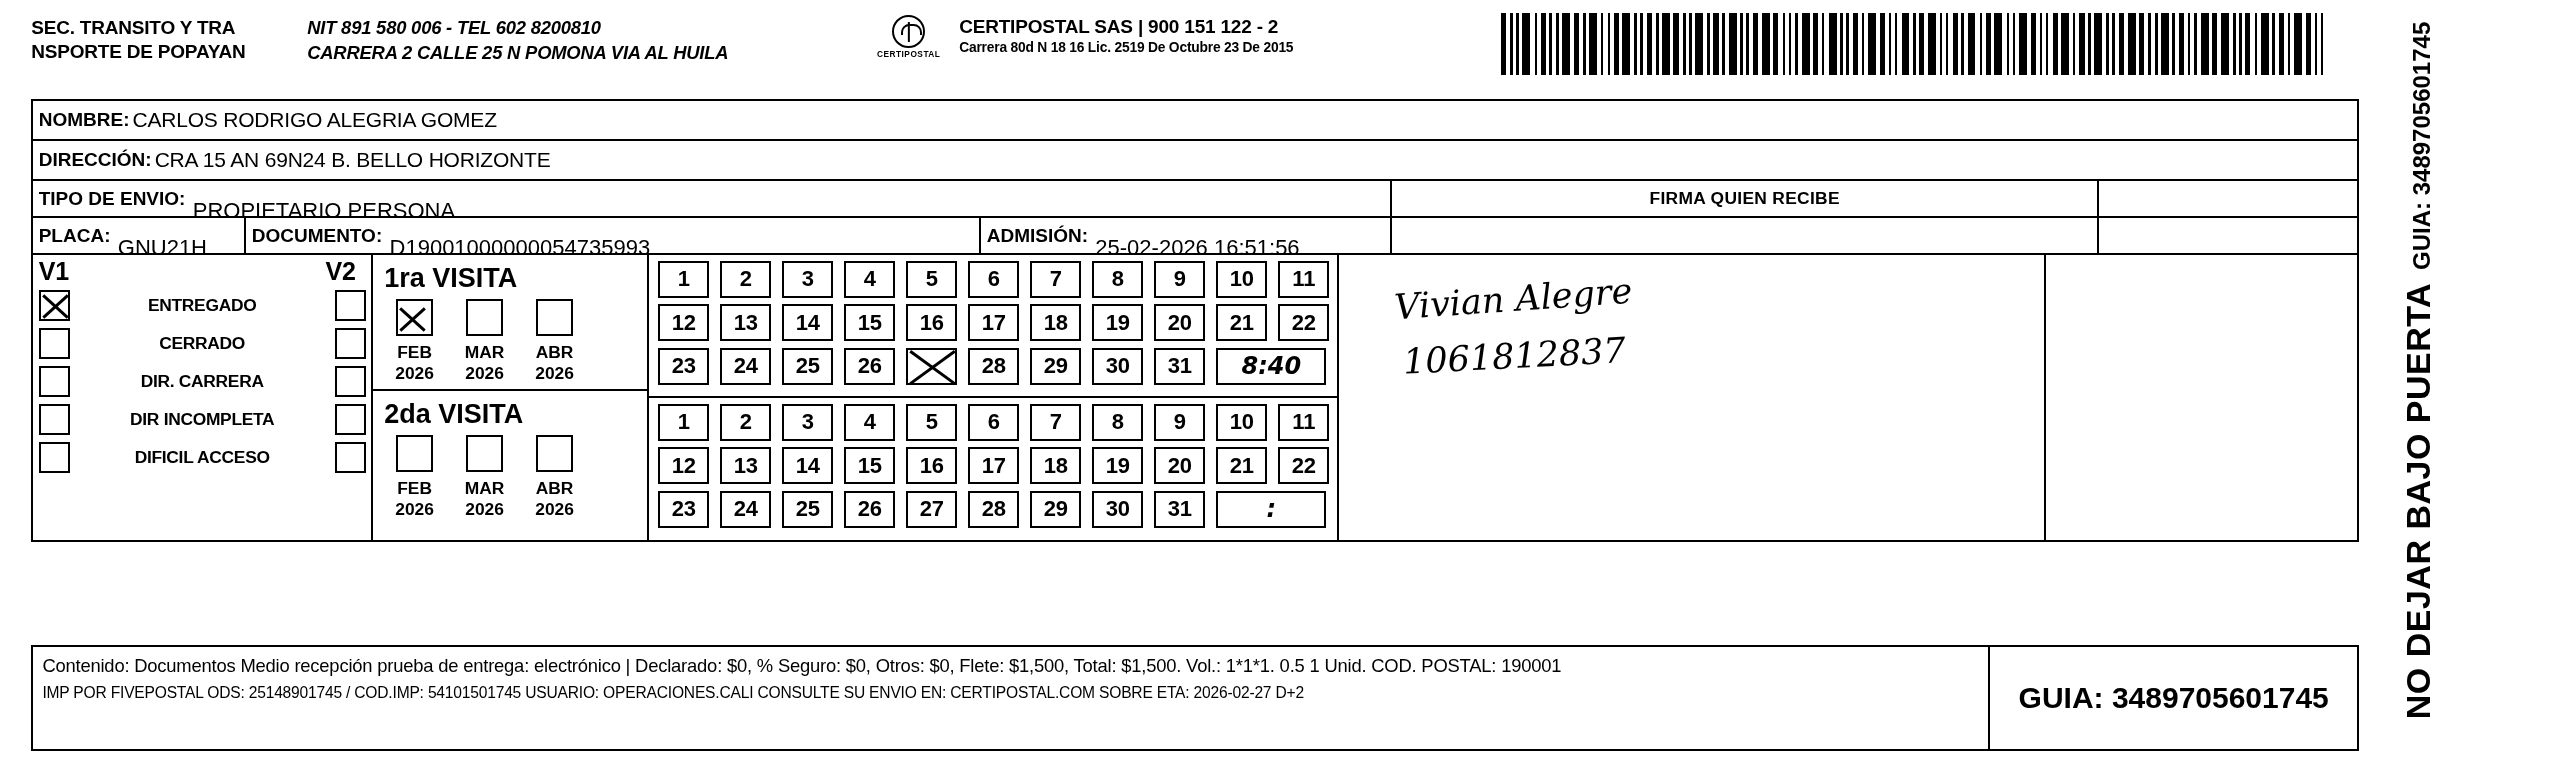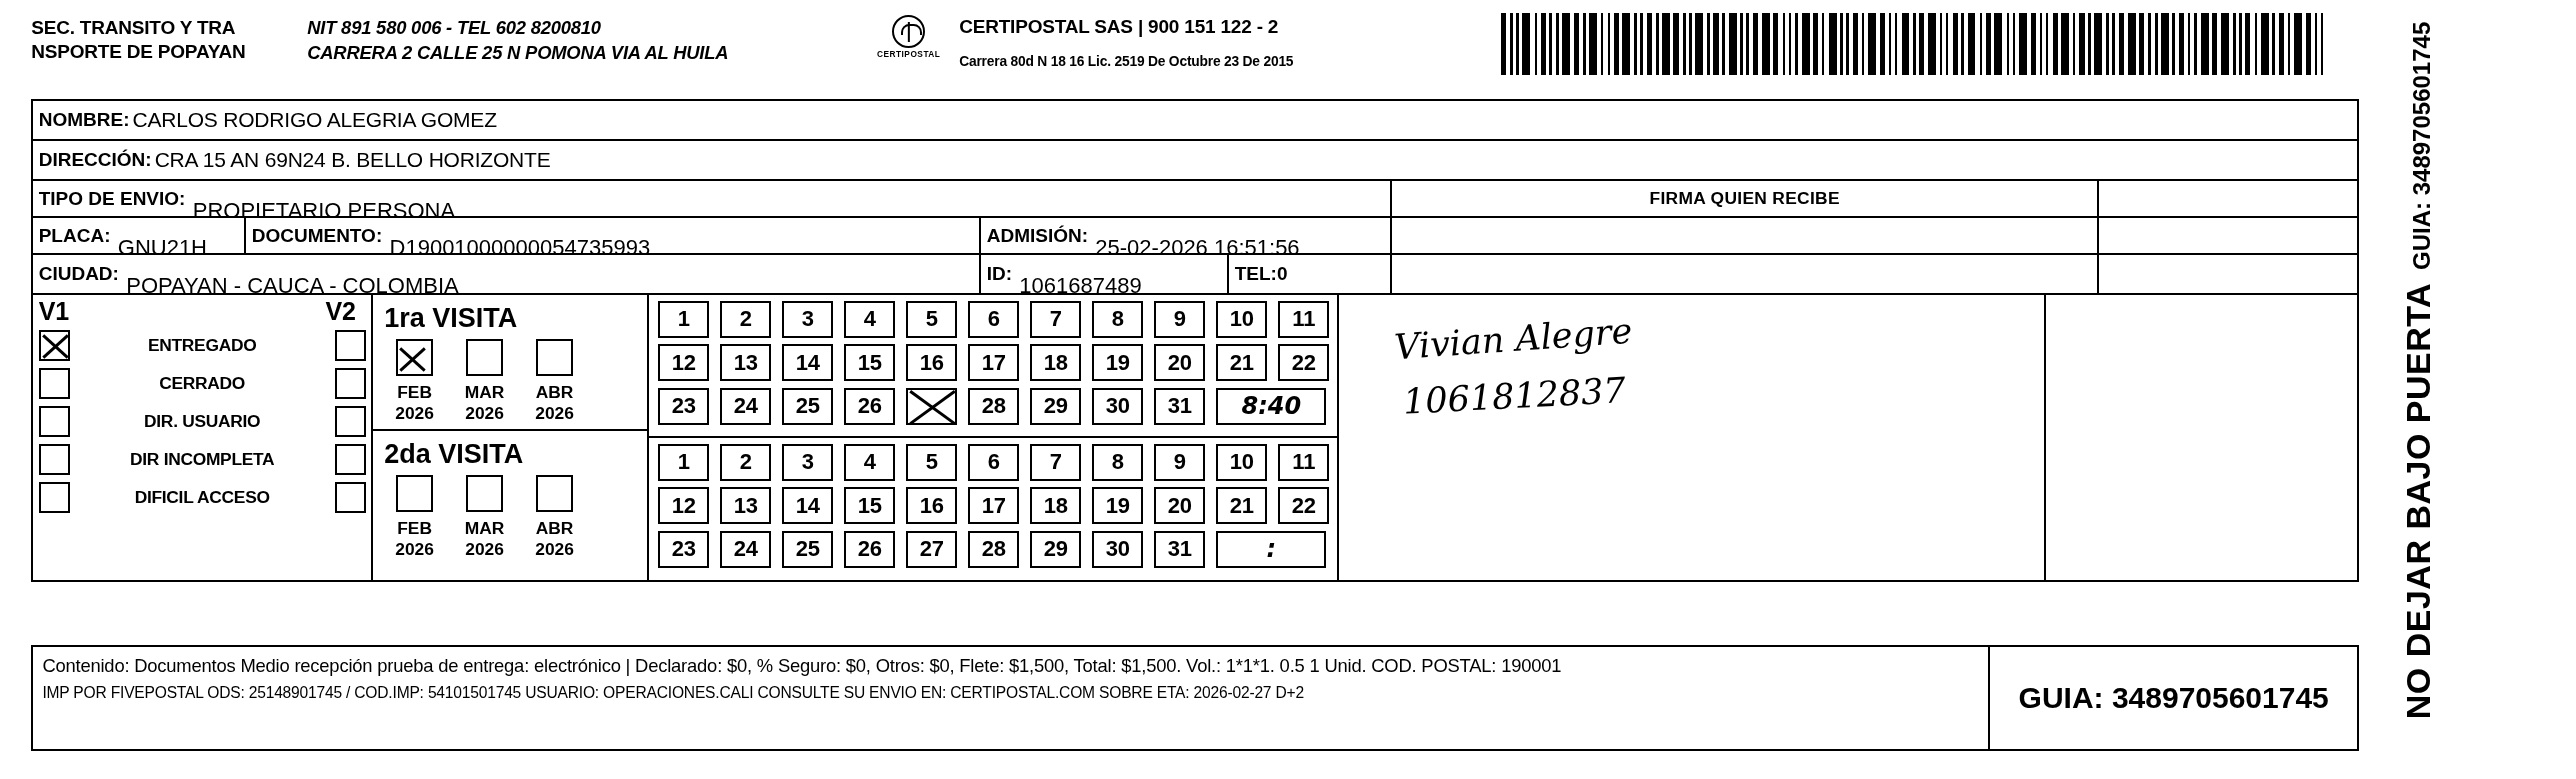--- a/index.html
+++ b/index.html
@@ -75,21 +75,21 @@
     font-weight:bold;
     letter-spacing:0.5px;
     margin-top:1.8px;
     white-space:nowrap;
   }
   .hdr-carrier {
     width:514px;
     padding-top:9.2px;
   }
   .carrier-name { font-size:19px; font-weight:bold; letter-spacing:-0.2px;}
-  .carrier-addr { font-size:13.8px; font-weight:bold; margin-top:16px; letter-spacing:-0.2px;}
+  .carrier-addr { font-size:13.8px; font-weight:bold; margin-top:2px; letter-spacing:-0.2px;}
   .hdr-barcode {
     flex:1;
     display:flex;
     align-items:flex-start;
     padding-top:5.5px;
     padding-left:27.6px;
   }
   .barcode {
     height:62px;
     width:827px;
@@ -510,38 +510,20 @@
         </div>
         <div class="subcell bl" style="flex:1;">
           <span class="lbl">ADMISIÓN:</span>
           <span class="val-sm">25-02-2026 16:51:56</span>
         </div>
       </div>
       <div class="col-firma"></div>
       <div class="col-obs"></div>
     </div>
 
-    <div class="row r-ciudad">
-      <div class="col-left-wide" style="display:flex;">
-        <div class="subcell" style="width:946px;">
-          <span class="lbl">CIUDAD:</span>
-          <span class="val-sm">POPAYAN - CAUCA - COLOMBIA</span>
-        </div>
-        <div class="subcell bl" style="width:248px;">
-          <span class="lbl">ID:</span>
-          <span class="val-sm">1061687489</span>
-        </div>
-        <div class="subcell bl" style="flex:1;">
-          <span class="lbl">TEL:</span>
-          <span class="lbl">0</span>
-        </div>
-      </div>
-      <div class="col-firma"></div>
-      <div class="col-obs"></div>
-    </div>
 
     <div class="row r-main">
 
       <div class="checks-col">
         <div class="v-head">
           <span class="v1">V1</span>
           <span class="spacer"></span>
           <span class="v2">V2</span>
         </div>
         <div id="checks-list">
@@ -550,21 +532,21 @@
               <div class="chk-label">ENTREGADO</div>
               <div class="box"></div>
             </div>
             <div class="chk-row">
               <div class="box"></div>
               <div class="chk-label">CERRADO</div>
               <div class="box"></div>
             </div>
             <div class="chk-row">
               <div class="box"></div>
-              <div class="chk-label">DIR. USUARIO</div>
+              <div class="chk-label">DIR. CARRERA</div>
               <div class="box"></div>
             </div>
             <div class="chk-row">
               <div class="box"></div>
               <div class="chk-label">DIR INCOMPLETA</div>
               <div class="box"></div>
             </div>
             <div class="chk-row">
               <div class="box"></div>
               <div class="chk-label">DIFICIL ACCESO</div>

